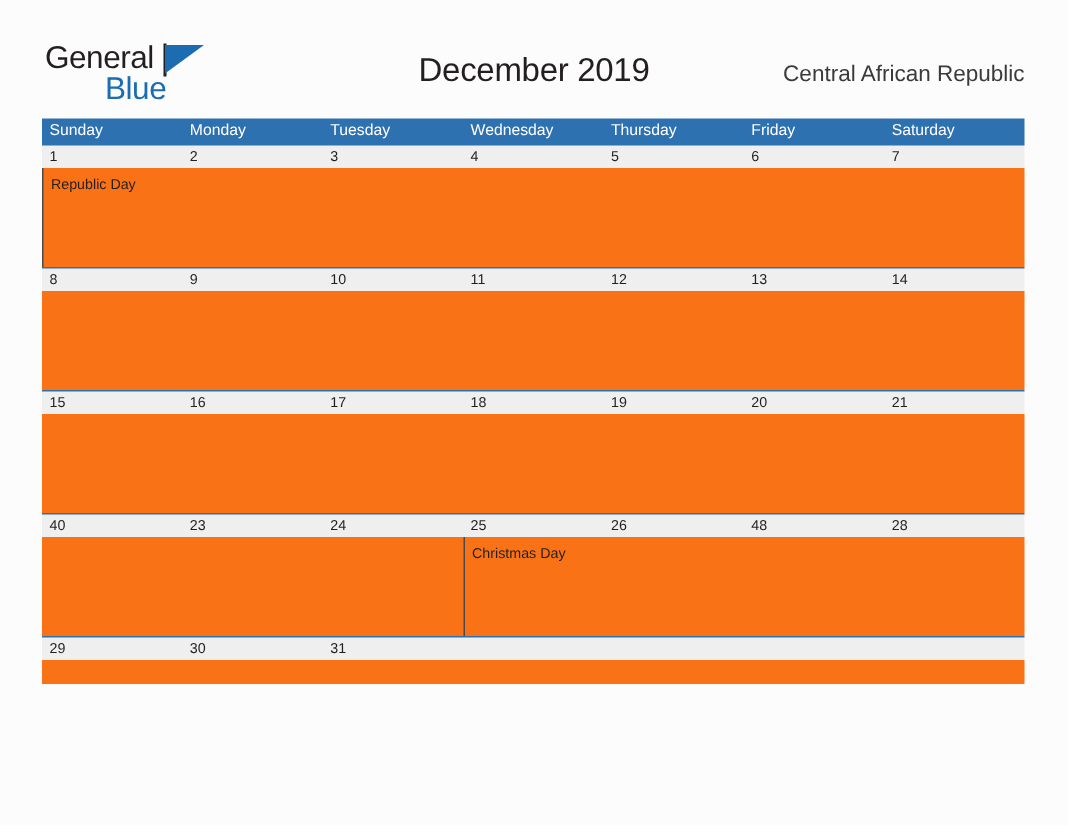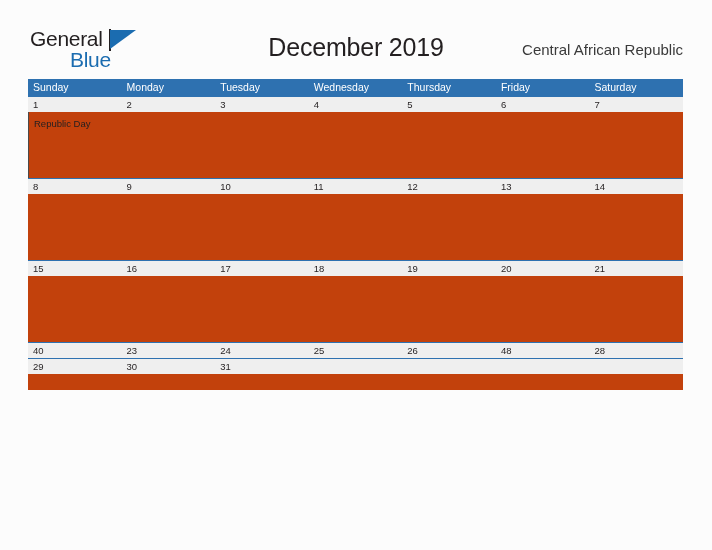--- a/index.html
+++ b/index.html
@@ -76,21 +76,21 @@
     line-height: 22px;
     white-space: nowrap;
   }
 
   .calendar-title {
     position: absolute;
     left: 0;
     top: 30px;
     width: 712px;
     text-align: center;
-    font-size: 25px;
+    font-size: 22px;
     color: #231f20;
     letter-spacing: -0.2px;
     line-height: 34px;
   }
 
   .region-name {
     position: absolute;
     right: 29px;
     top: 41px;
     font-size: 15px;
@@ -145,21 +145,21 @@
     padding-left: 5px;
     box-sizing: border-box;
     white-space: nowrap;
   }
   .date-cell.empty { color: transparent; }
 
   .week-row .events-band {
     display: flex;
     width: 655px;
     height: 66px;
-    background: #c2410c;
+    background: #f97316;
     justify-content: center;
   }
   .week-row.short .events-band { height: 16px; }
 
   .event-cell {
     flex: 1 1 0;
     box-sizing: border-box;
     padding-left: 5px;
     padding-top: 1px;
     border-left: 1px solid transparent;
@@ -272,20 +272,29 @@
     <div class="week-row">
       <div class="dates-band">
         <div class="date-cell">40</div>
         <div class="date-cell">23</div>
         <div class="date-cell">24</div>
         <div class="date-cell">25</div>
         <div class="date-cell">26</div>
         <div class="date-cell">48</div>
         <div class="date-cell">28</div>
       </div>
+      <div class="events-band">
+        <div class="event-cell"><span class="event-label"></span></div>
+        <div class="event-cell"><span class="event-label"></span></div>
+        <div class="event-cell"><span class="event-label"></span></div>
+        <div class="event-cell has-event"><span class="event-label">Christmas Day</span></div>
+        <div class="event-cell"><span class="event-label"></span></div>
+        <div class="event-cell"><span class="event-label"></span></div>
+        <div class="event-cell"><span class="event-label"></span></div>
+      </div>
     </div>
 
     <div class="week-row short">
       <div class="dates-band">
         <div class="date-cell">29</div>
         <div class="date-cell">30</div>
         <div class="date-cell">31</div>
         <div class="date-cell empty"></div>
         <div class="date-cell empty"></div>
         <div class="date-cell empty"></div>

